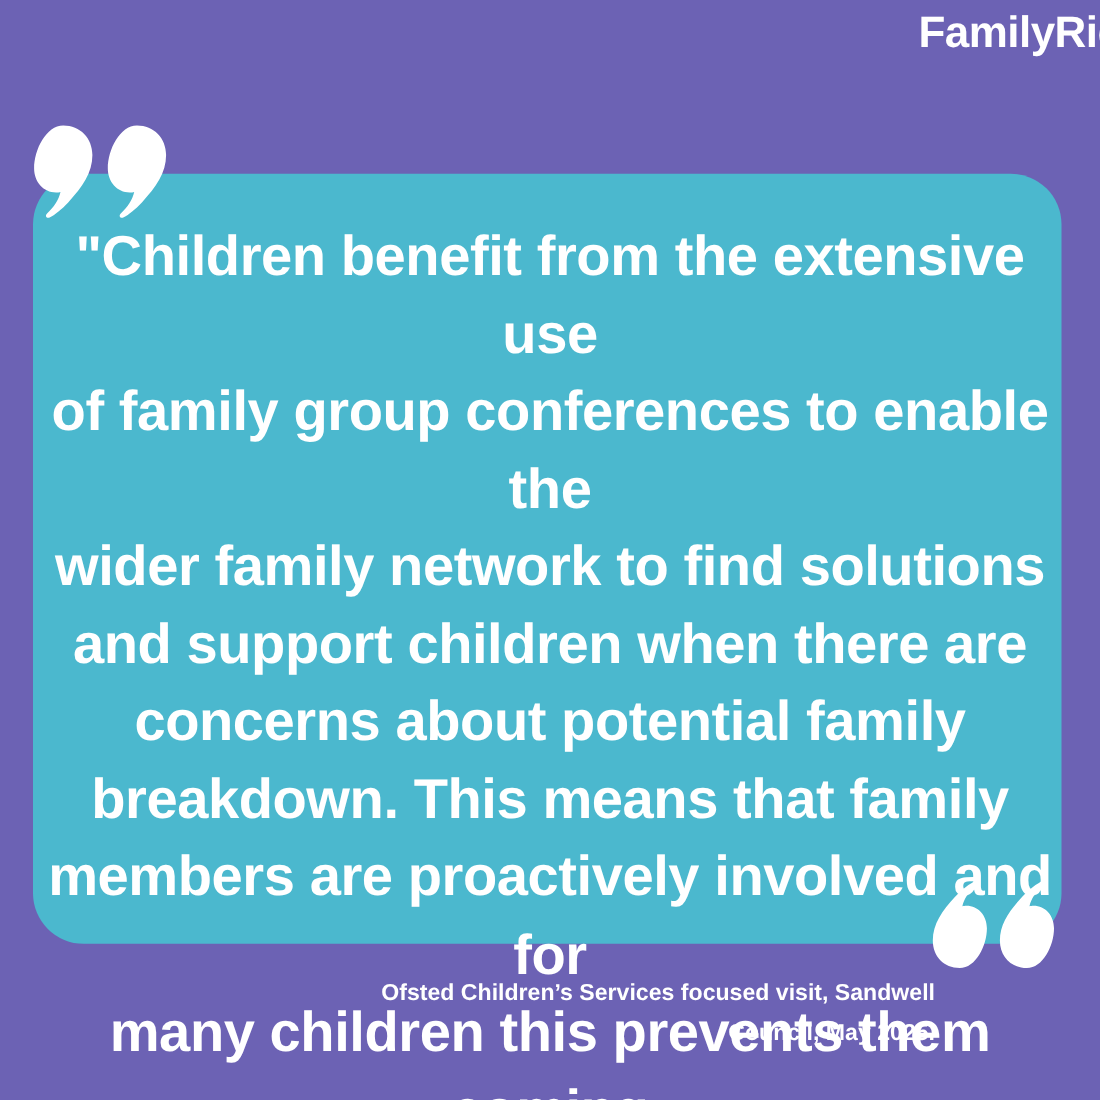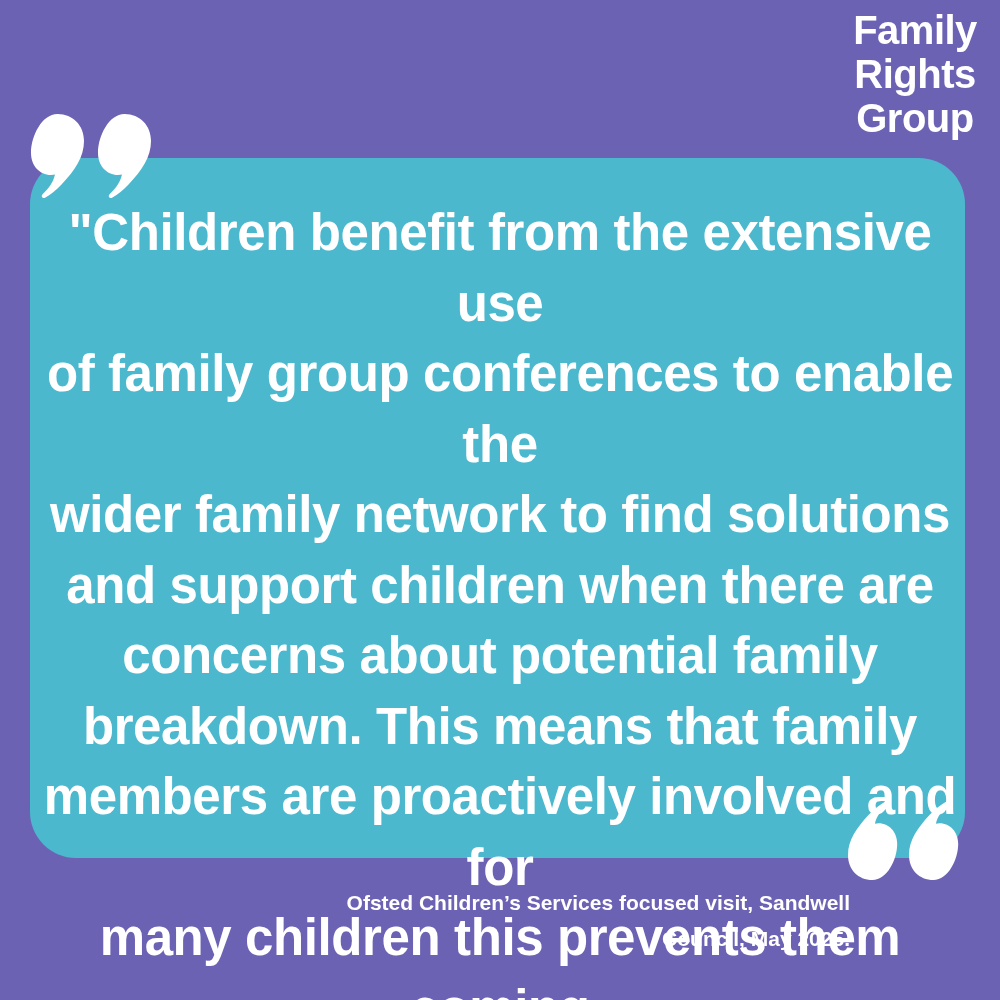--- a/index.html
+++ b/index.html
@@ -31,23 +31,22 @@
     width: 110px;
     height: 128px;
   }
   #logo-wordmark {
     position: absolute;
     left: 105px;
     top: 0px;
     width: 160px;
     height: 135px;
     display: flex;
-    flex-direction: column;
+    flex-direction: row;
     justify-content: flex-start;
-    align-items: center;
   }
   .logo-line {
     color: #ffffff;
     font-weight: 700;
     font-size: 40px;
     line-height: 44px;
     letter-spacing: -0.5px;
     white-space: nowrap;
   }
 

